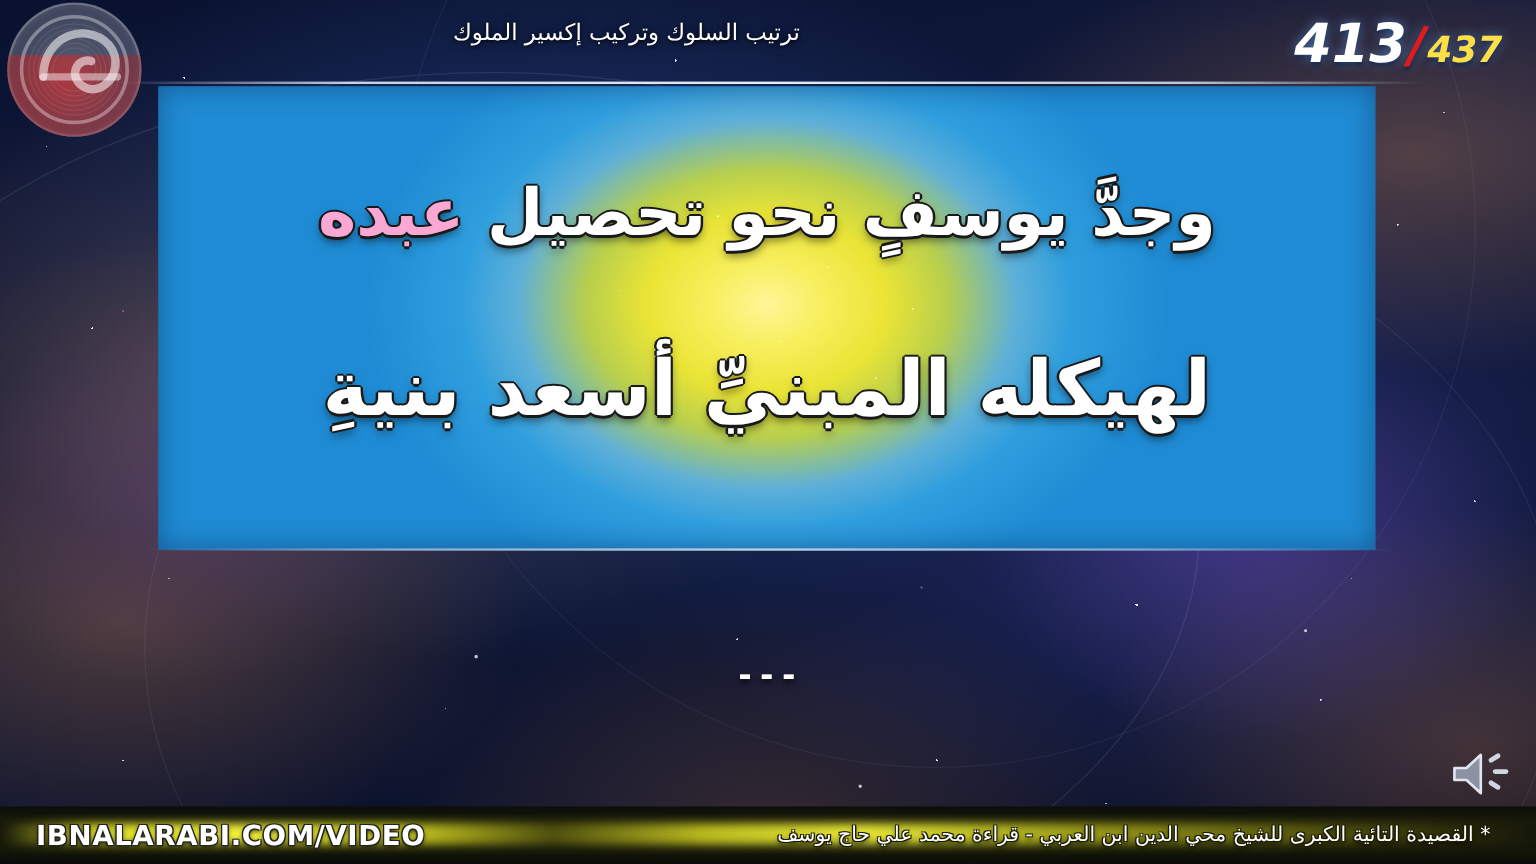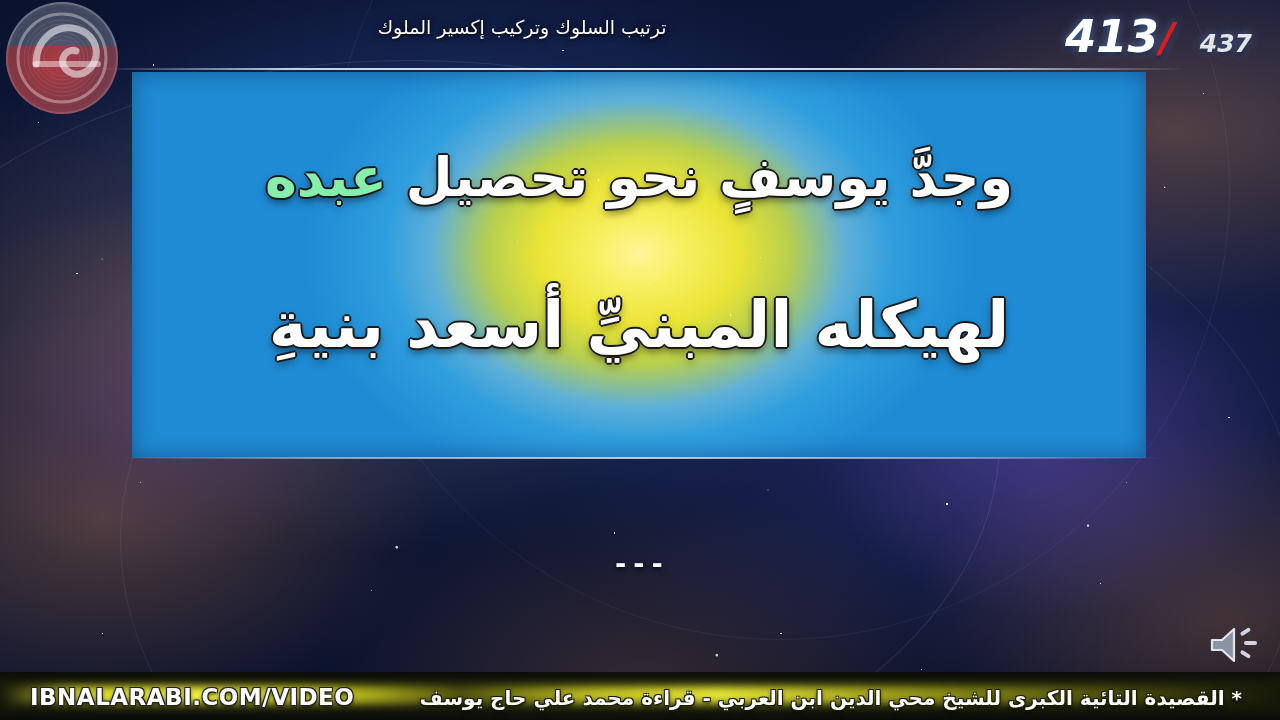--- a/index.html
+++ b/index.html
@@ -142,21 +142,21 @@
 
   #verse-counter{
     position:absolute; right:28px; top:14px;
     display:flex; align-items:baseline;
     font-family:"DejaVu Sans","Liberation Sans",sans-serif;
     font-weight:bold; font-style:italic;
     text-shadow:0 0 10px rgba(120,180,255,.55), 0 2px 4px rgba(0,10,40,.9);
   }
   #counter-current{ font-size:45px; color:#ffffff; line-height:1; }
   #counter-slash{ font-size:41px; color:#e01b1b; line-height:1; margin:0 1px; }
-  #counter-total{ font-size:25px; color:#e5e5e5; line-height:1;margin-left:24px; }
+  #counter-total{ font-size:30px; color:#fde047; line-height:1; }
 
   
   #logo-mark{
     position:absolute; left:6px; top:2px; width:112px; height:112px;
     border-radius:50%;
     background:radial-gradient(circle at 50% 50%, rgba(255,255,255,.30) 0%, rgba(255,255,255,.22) 62%, rgba(255,255,255,.30) 80%, rgba(255,255,255,.16) 100%);
     overflow:hidden;
     box-shadow:0 0 0 2px rgba(255,255,255,.20) inset;
   }
   #logo-mark .logo-tint{
@@ -172,21 +172,21 @@
     font-family:"DejaVu Sans","Liberation Sans",sans-serif;
     font-weight:bold; color:#ffffff;
     white-space:nowrap;
     text-shadow:
       -1px -1px 0 #1a1a1a, 1px -1px 0 #1a1a1a, -1px 1px 0 #1a1a1a, 1px 1px 0 #1a1a1a,
       -2px 0 0 #1a1a1a, 2px 0 0 #1a1a1a, 0 -2px 0 #1a1a1a, 0 2px 0 #1a1a1a,
       0 4px 8px rgba(0,0,0,.55);
   }
   #verse-line-1{ top:146px; font-size:54px; }
   #verse-line-2{ top:288px; font-size:64px; }
-  .hl-red{ color:#86efac; }
+  .hl-red{ color:#f9a8d4; }
 
   #subtitle-dashes{
     position:absolute; left:0; top:548px; width:1280px; text-align:center;
     color:#ffffff; font-size:27px; font-weight:bold; letter-spacing:2px;
     font-family:"DejaVu Sans Mono","Liberation Mono",monospace;
     text-shadow:0 2px 5px rgba(0,0,0,.85);
   }
 
   
   #bottom-bar{
@@ -213,21 +213,21 @@
   #site-url{
     position:absolute; left:30px; top:12px;
     font-family:"DejaVu Sans","Liberation Sans",sans-serif;
     font-weight:bold; font-size:23px; color:#ffffff; letter-spacing:.5px;
     text-shadow:-1px -1px 0 #222, 1px -1px 0 #222, -1px 1px 0 #222, 1px 1px 0 #222, 0 2px 4px rgba(0,0,0,.9);
   }
   #ticker-text{
     position:absolute; right:38px; top:14px;
     direction:rtl;
     font-family:"DejaVu Sans","Liberation Sans",sans-serif;
-    font-weight:bold; font-size:20px; color:#ffffff;
+    font-weight:normal; font-size:17px; color:#ffffff;
     text-shadow:-1px -1px 0 #1c1c06, 1px -1px 0 #1c1c06, -1px 1px 0 #1c1c06, 1px 1px 0 #1c1c06, 0 2px 4px rgba(0,0,0,.9);
   }
 
   #volume-icon{ position:absolute; right:16px; bottom:52px; width:58px; height:46px; }
 </style>
 </head>
 <body>
 
 <div id="stage">
 

